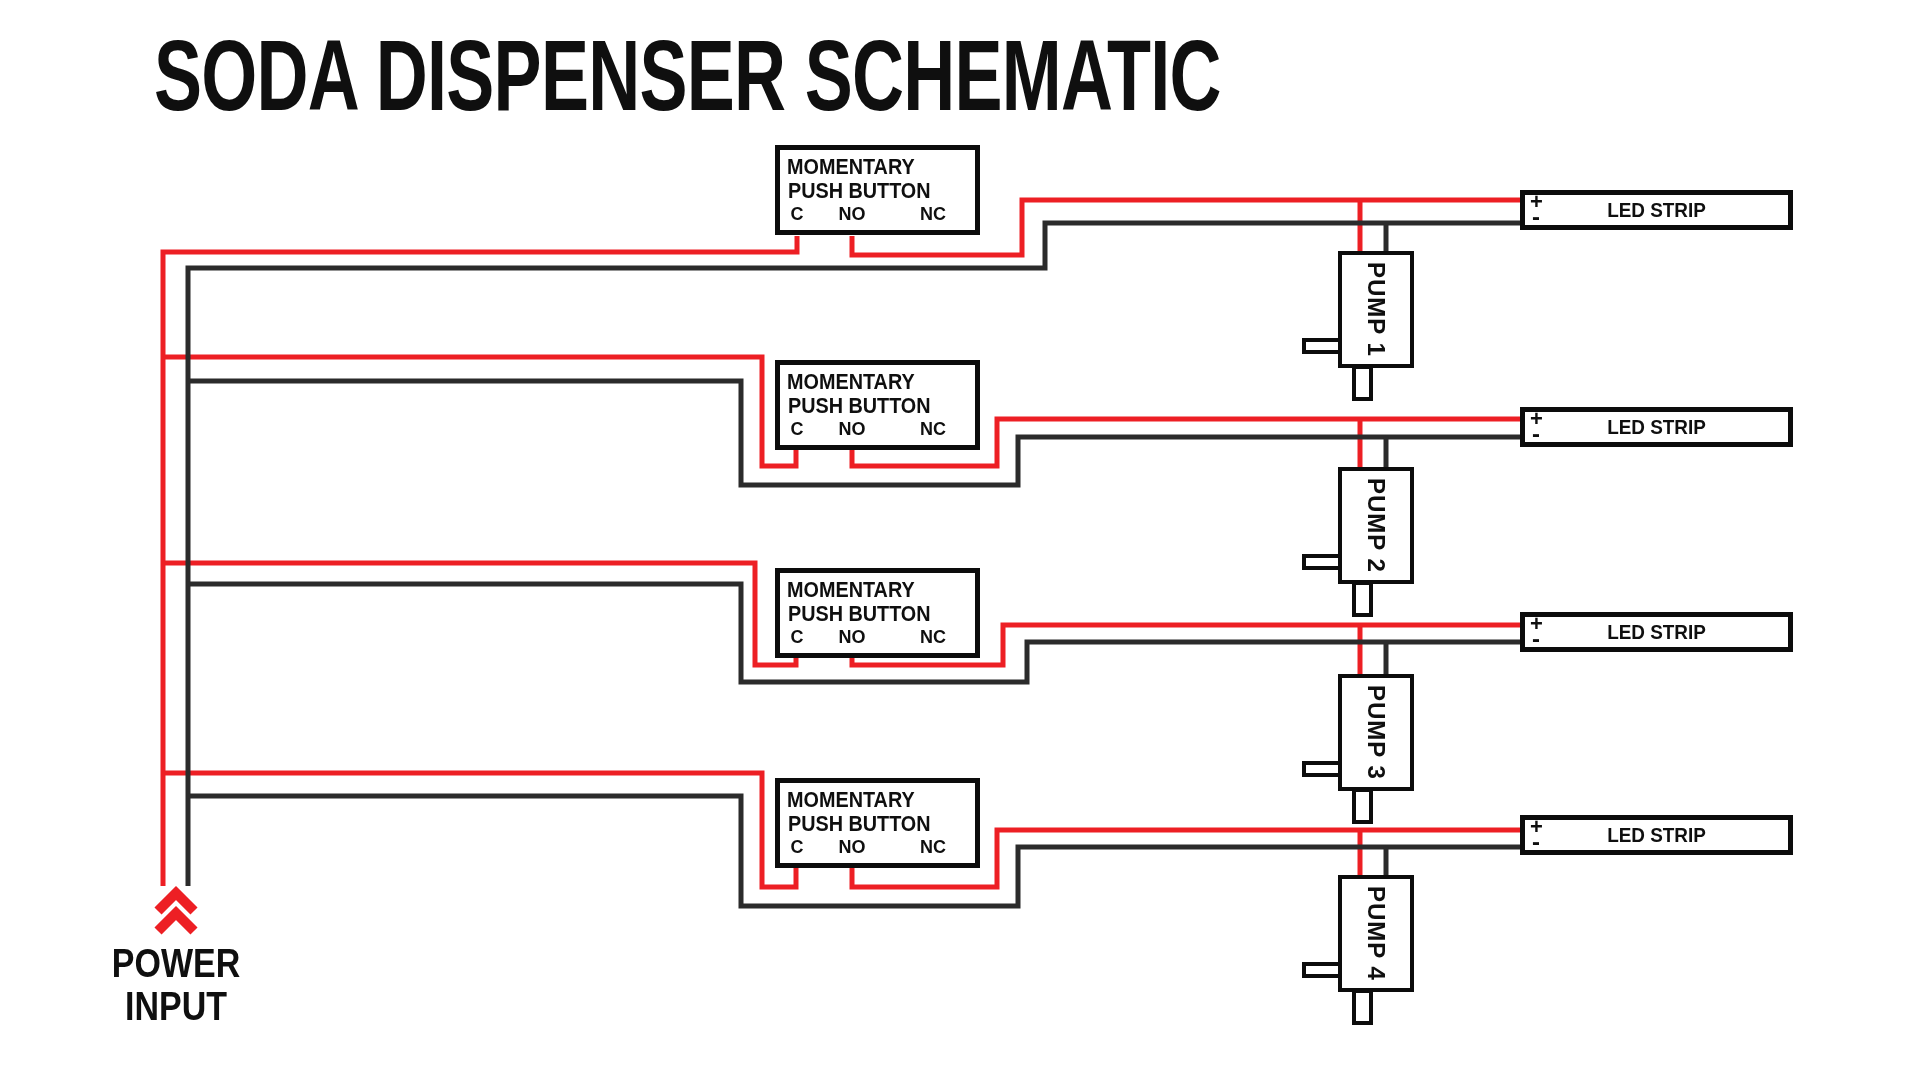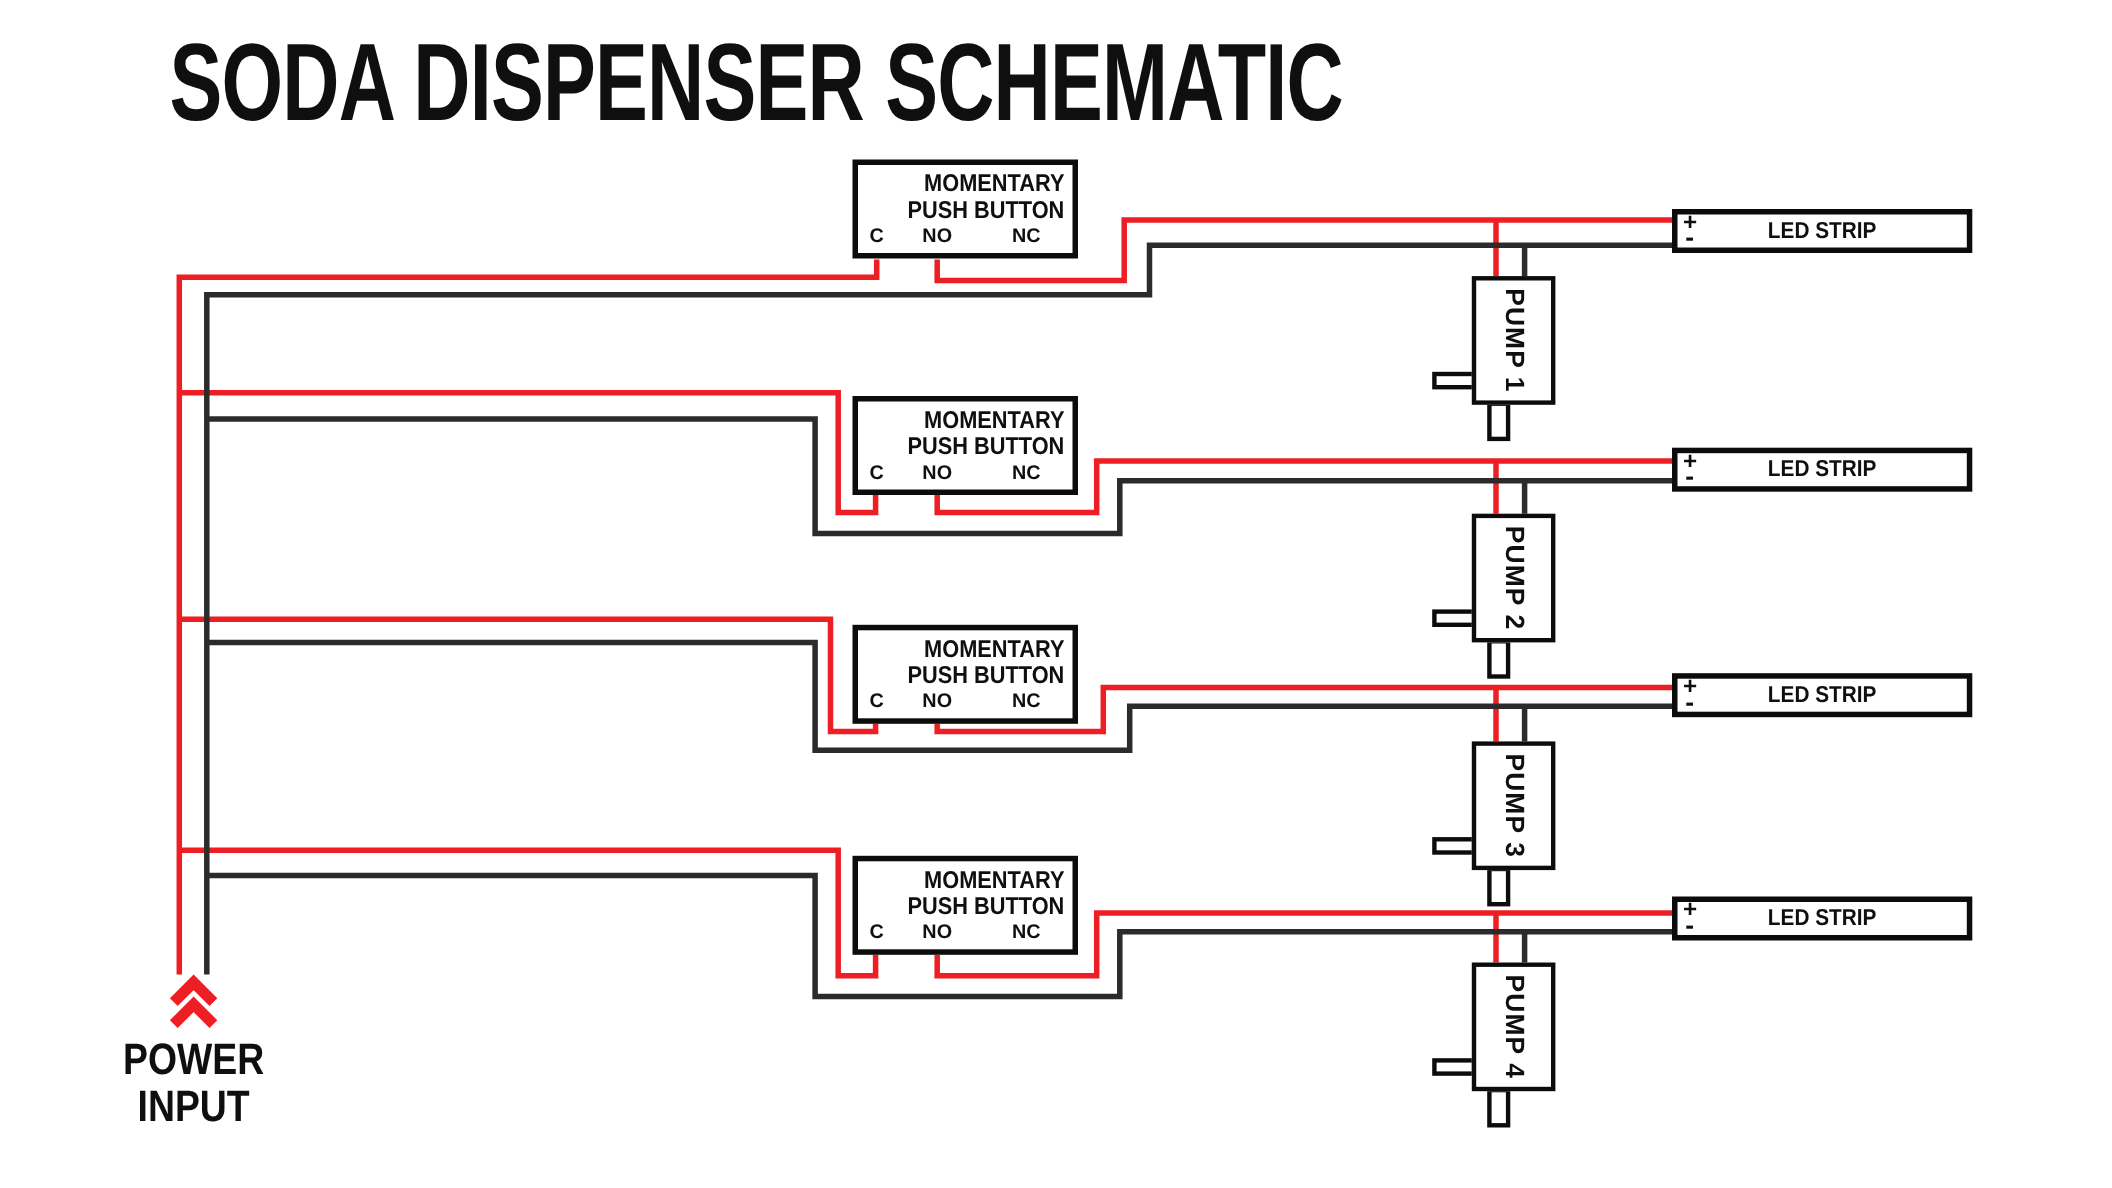--- a/index.html
+++ b/index.html
@@ -27,21 +27,21 @@
     font-size:100px;font-weight:bold;line-height:1.0;letter-spacing:-1px;
     transform:scaleX(0.72);transform-origin:left top;white-space:nowrap;
     color:var(--text-black);
   }
 
   
   .pb{
     position:absolute;left:775px;width:205px;height:90px;z-index:2;
     background:var(--background);border:5px solid var(--border-black);
   }
-  .pb-title{margin-top:5px;text-align:right;font-size:22px;font-weight:bold;line-height:24px;}
+  .pb-title{margin-top:5px;text-align:left;font-size:22px;font-weight:bold;line-height:24px;}
   .pb-title .cond{display:inline-block;transform:scaleX(0.9);transform-origin:center;white-space:nowrap;}
   .term{
     position:absolute;bottom:5px;transform:translateX(-50%);
     font-size:18px;font-weight:bold;white-space:nowrap;
   }
 
   
   .led{
     position:absolute;left:1520px;width:273px;height:40px;z-index:2;
     background:var(--background);border:5px solid var(--border-black);

